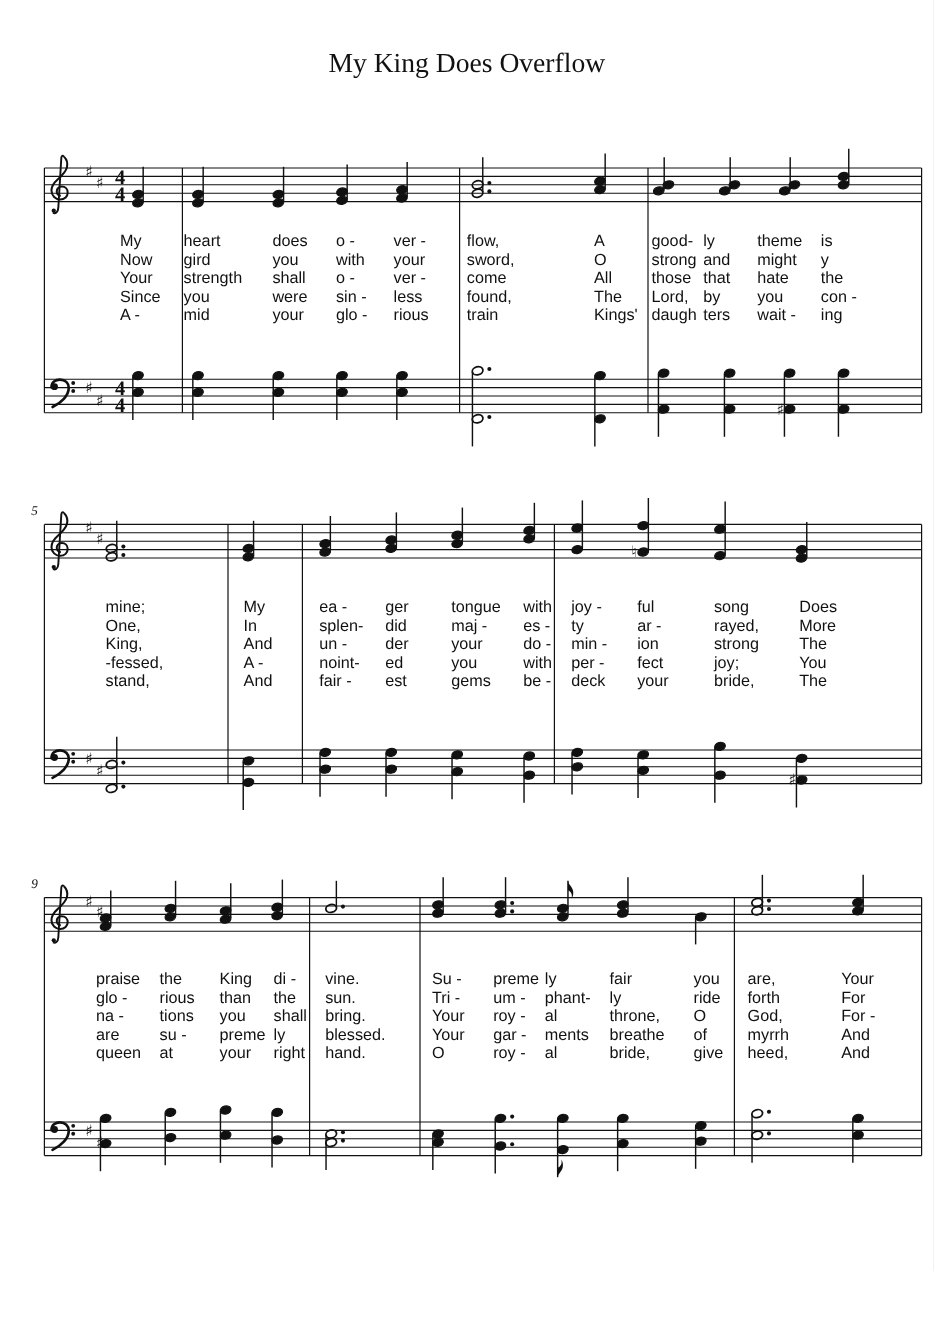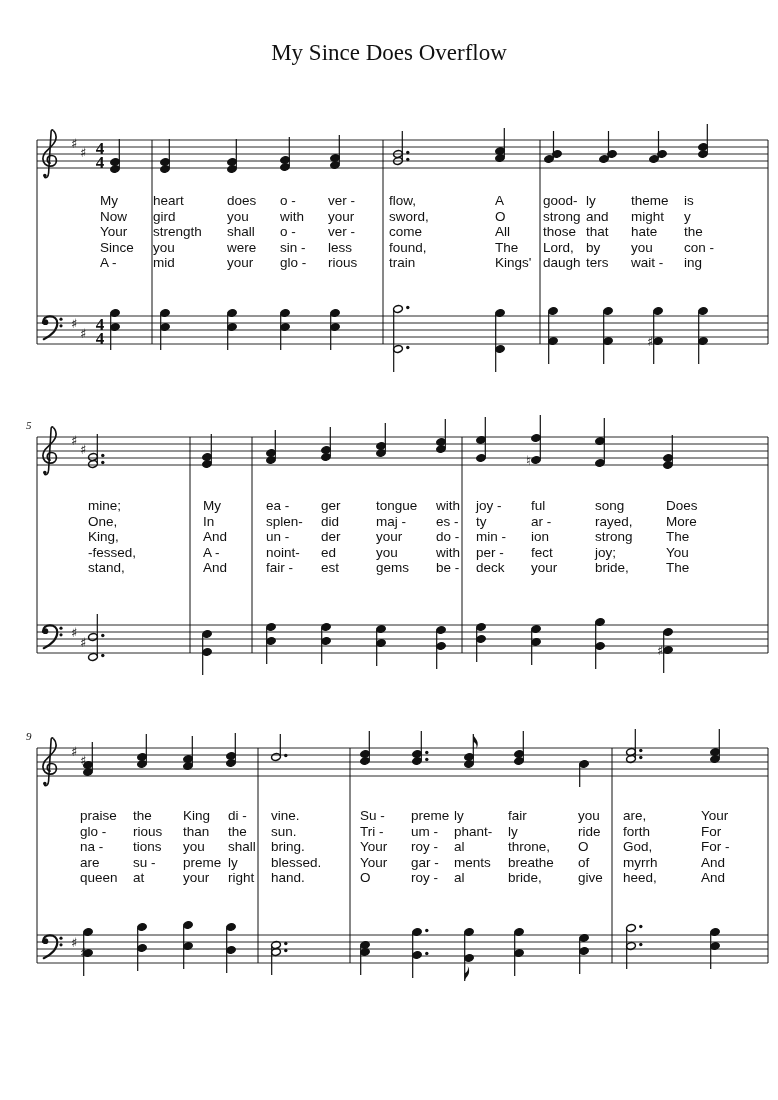--- a/index.html
+++ b/index.html
@@ -11,21 +11,21 @@
   text{fill:#111;}
   .lyric{font-family:"Liberation Sans",sans-serif;font-size:13.5px;}
   .acc{font-family:"DejaVu Sans",sans-serif;font-size:13px;}
   .timesig{font-family:"Liberation Serif",serif;font-size:17px;font-weight:bold;}
   .mnum{font-family:"Liberation Serif",serif;font-size:11px;font-style:italic;}
 </style>
 </head>
 <body>
 
 <div id="page">
-  <h1 id="title">My Since Does Overflow</h1>
+  <h1 id="title">My King Does Overflow</h1>
   <svg id="score-svg" width="778" height="1100" viewBox="0 0 778 1100" xmlns="http://www.w3.org/2000/svg">
       <line x1="37" y1="140" x2="768" y2="140" stroke="#111111" stroke-width="0.9"></line>
       <line x1="37" y1="147" x2="768" y2="147" stroke="#111111" stroke-width="0.9"></line>
       <line x1="37" y1="154" x2="768" y2="154" stroke="#111111" stroke-width="0.9"></line>
       <line x1="37" y1="161" x2="768" y2="161" stroke="#111111" stroke-width="0.9"></line>
       <line x1="37" y1="168" x2="768" y2="168" stroke="#111111" stroke-width="0.9"></line>
       <line x1="37" y1="316" x2="768" y2="316" stroke="#111111" stroke-width="0.9"></line>
       <line x1="37" y1="323" x2="768" y2="323" stroke="#111111" stroke-width="0.9"></line>
       <line x1="37" y1="330" x2="768" y2="330" stroke="#111111" stroke-width="0.9"></line>
       <line x1="37" y1="337" x2="768" y2="337" stroke="#111111" stroke-width="0.9"></line>

